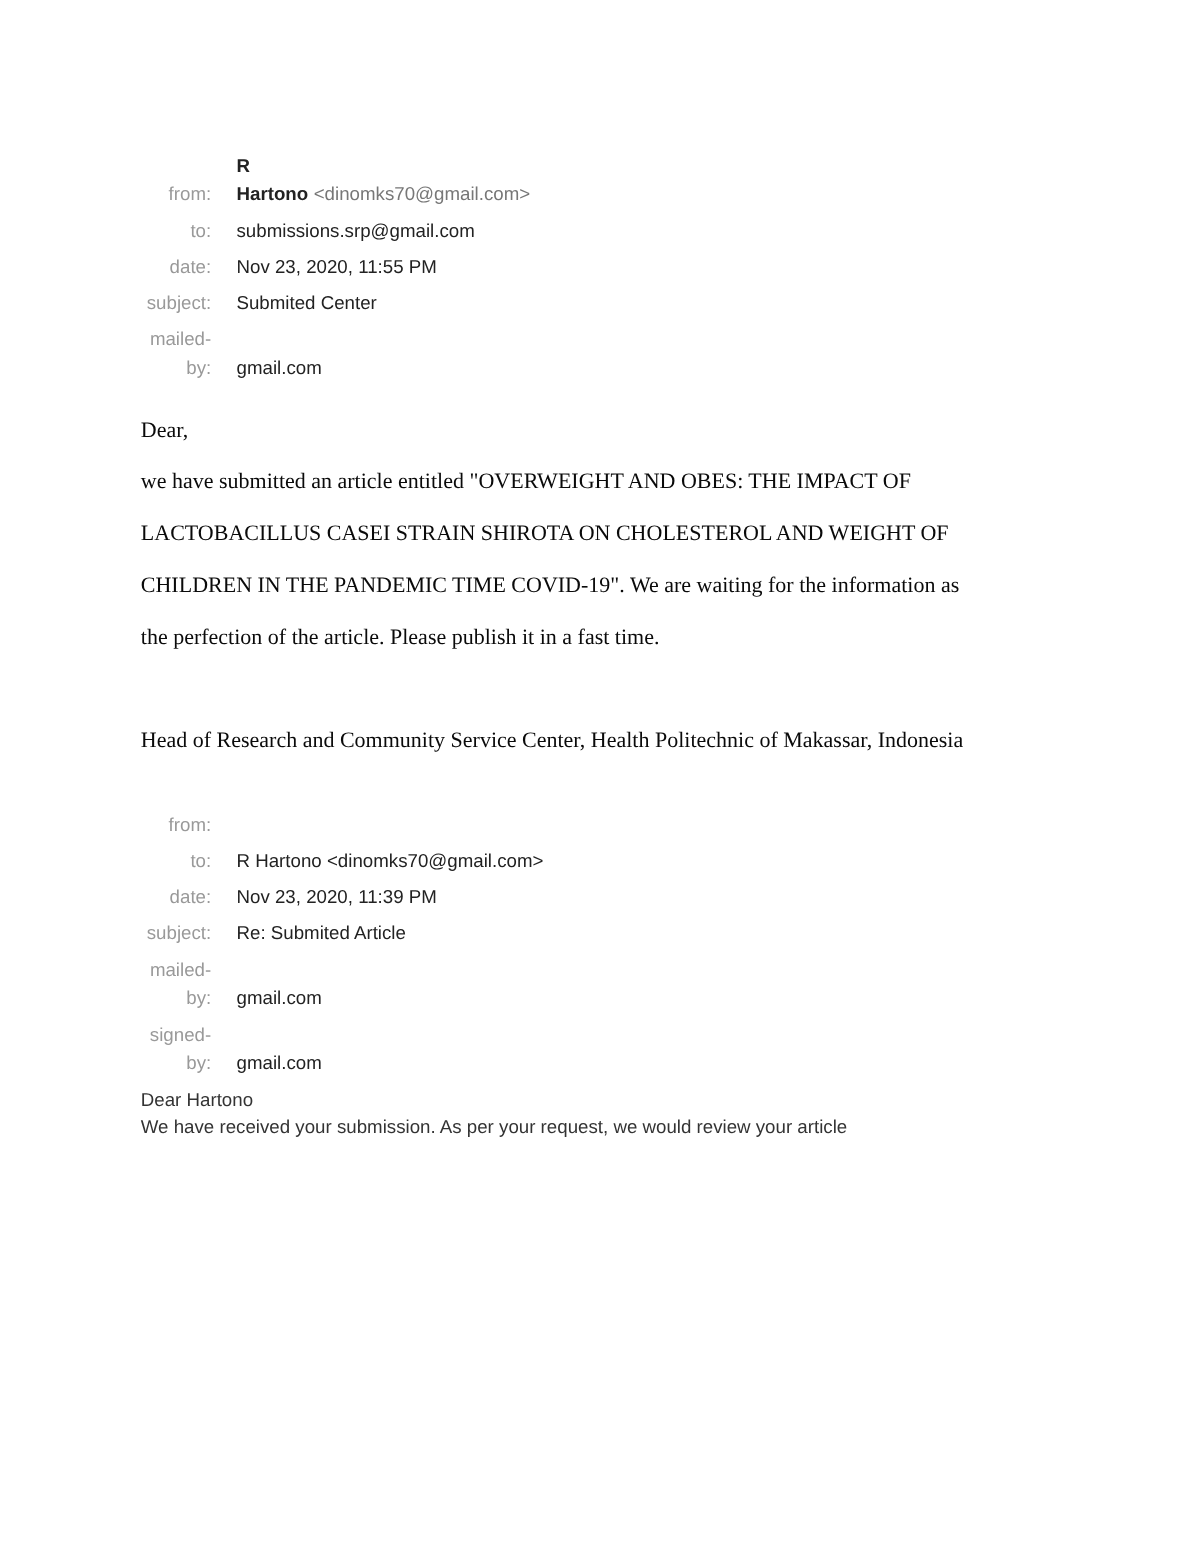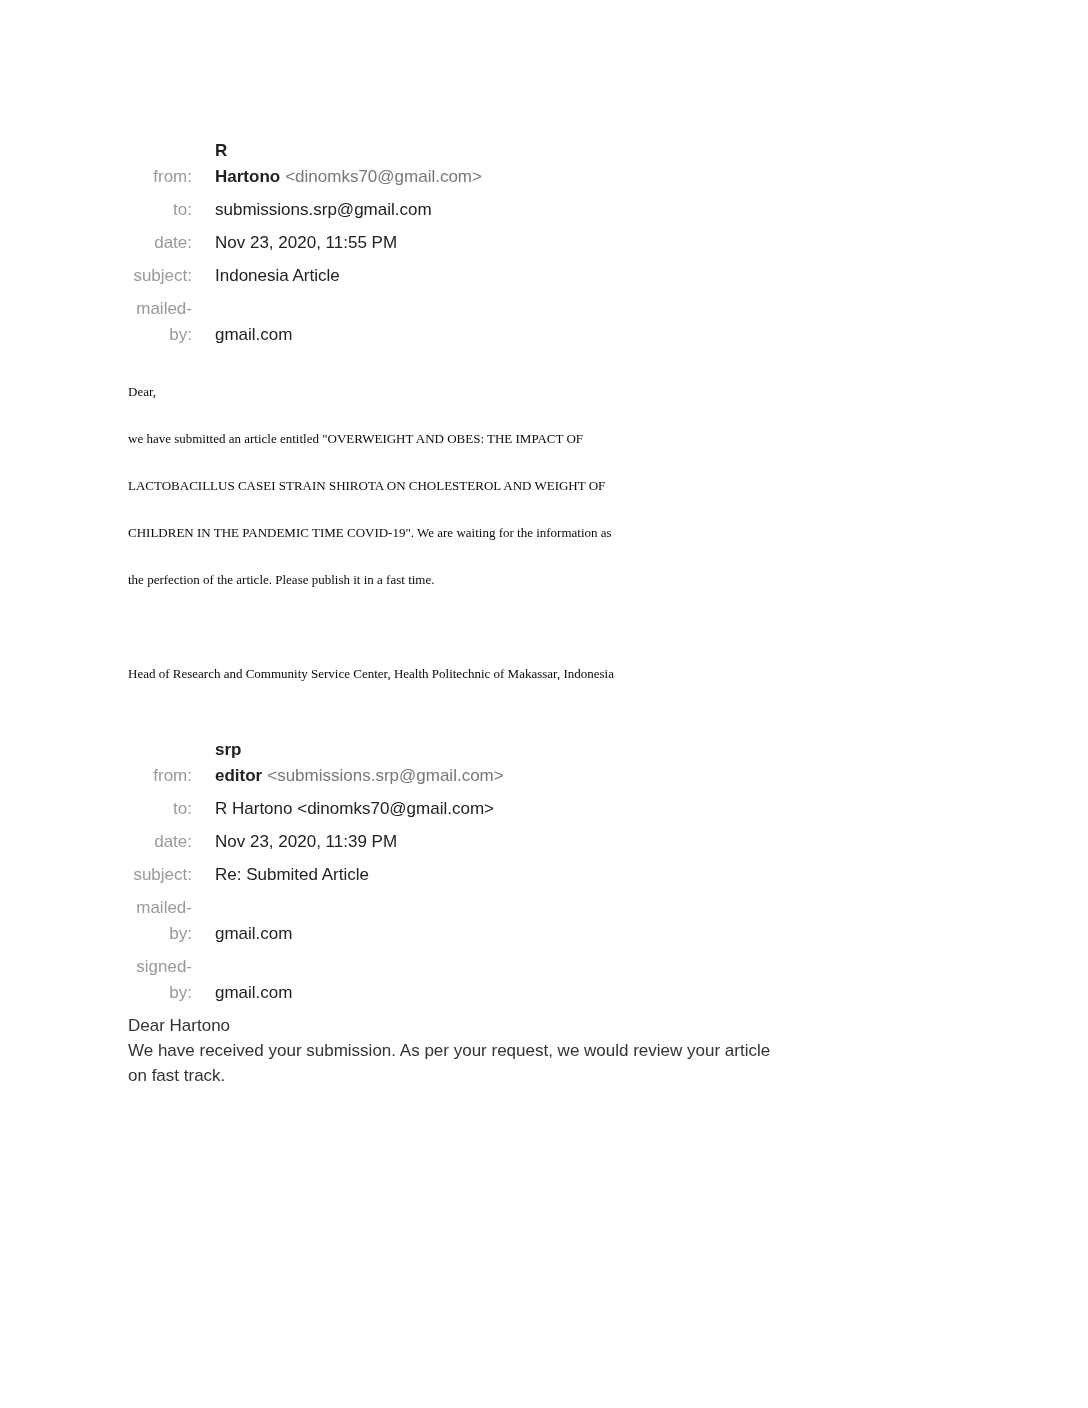--- a/index.html
+++ b/index.html
@@ -31,21 +31,21 @@
     overflow-wrap: break-word;
   }
   .hdr-value { margin-left: 23px; color: #222222; }
   .hdr-value .bold { font-weight: bold; color: #222222; }
   .hdr-value .addr { color: #777777; margin-left: 5px; }
 
   
   .letter {
     margin-top: 20px;
     font-family: "Liberation Serif", serif;
-    font-size: 13px;
+    font-size: 20px;
     line-height: 47px;
     color: #0a0a0a;
   }
   .letter .line { white-space: nowrap; }
   .letter .blank { height: 47px; }
 
   
   .hdr-block.second { margin-top: 40px; }
 
   
@@ -74,45 +74,41 @@
       <div class="hdr-row">
         <div class="hdr-label">to:</div>
         <div class="hdr-value">submissions.srp@gmail.com</div>
       </div>
       <div class="hdr-row">
         <div class="hdr-label">date:</div>
         <div class="hdr-value">Nov 23, 2020, 11:55 PM</div>
       </div>
       <div class="hdr-row">
         <div class="hdr-label">subject:</div>
-        <div class="hdr-value">Indonesia Article</div>
+        <div class="hdr-value">Submited Center</div>
       </div>
       <div class="hdr-row">
         <div class="hdr-label">mailed-by:</div>
         <div class="hdr-value">gmail.com</div>
       </div>
     </div>
 
     <div class="letter">
       <div class="line">Dear,</div>
       <div class="line">we have submitted an article entitled "OVERWEIGHT AND OBES: THE IMPACT OF</div>
       <div class="line">LACTOBACILLUS CASEI STRAIN SHIROTA ON CHOLESTEROL AND WEIGHT OF</div>
       <div class="line">CHILDREN IN THE PANDEMIC TIME COVID-19". We are waiting for the information as</div>
       <div class="line">the perfection of the article. Please publish it in a fast time.</div>
       <div class="blank"></div>
       <div class="line">Head of Research and Community Service Center, Health Politechnic of Makassar, Indonesia</div>
     </div>
 
     <div class="hdr-block second">
       <div class="hdr-row">
         <div class="hdr-label">from:</div>
-        <div class="hdr-value">
-          <span class="bold">srp</span><br>
-          <span class="bold">editor</span><span class="addr">&lt;submissions.srp@gmail.com&gt;</span>
-        </div>
       </div>
       <div class="hdr-row">
         <div class="hdr-label">to:</div>
         <div class="hdr-value">R Hartono &lt;dinomks70@gmail.com&gt;</div>
       </div>
       <div class="hdr-row">
         <div class="hdr-label">date:</div>
         <div class="hdr-value">Nov 23, 2020, 11:39 PM</div>
       </div>
       <div class="hdr-row">
@@ -125,17 +121,16 @@
       </div>
       <div class="hdr-row">
         <div class="hdr-label">signed-by:</div>
         <div class="hdr-value">gmail.com</div>
       </div>
     </div>
 
     <div class="reply">
       <div class="line">Dear Hartono</div>
       <div class="line">We have received your submission. As per your request, we would review your article</div>
-      <div class="line">on fast track.</div>
     </div>
 
   </div>
 </div>
 
 </body></html>

